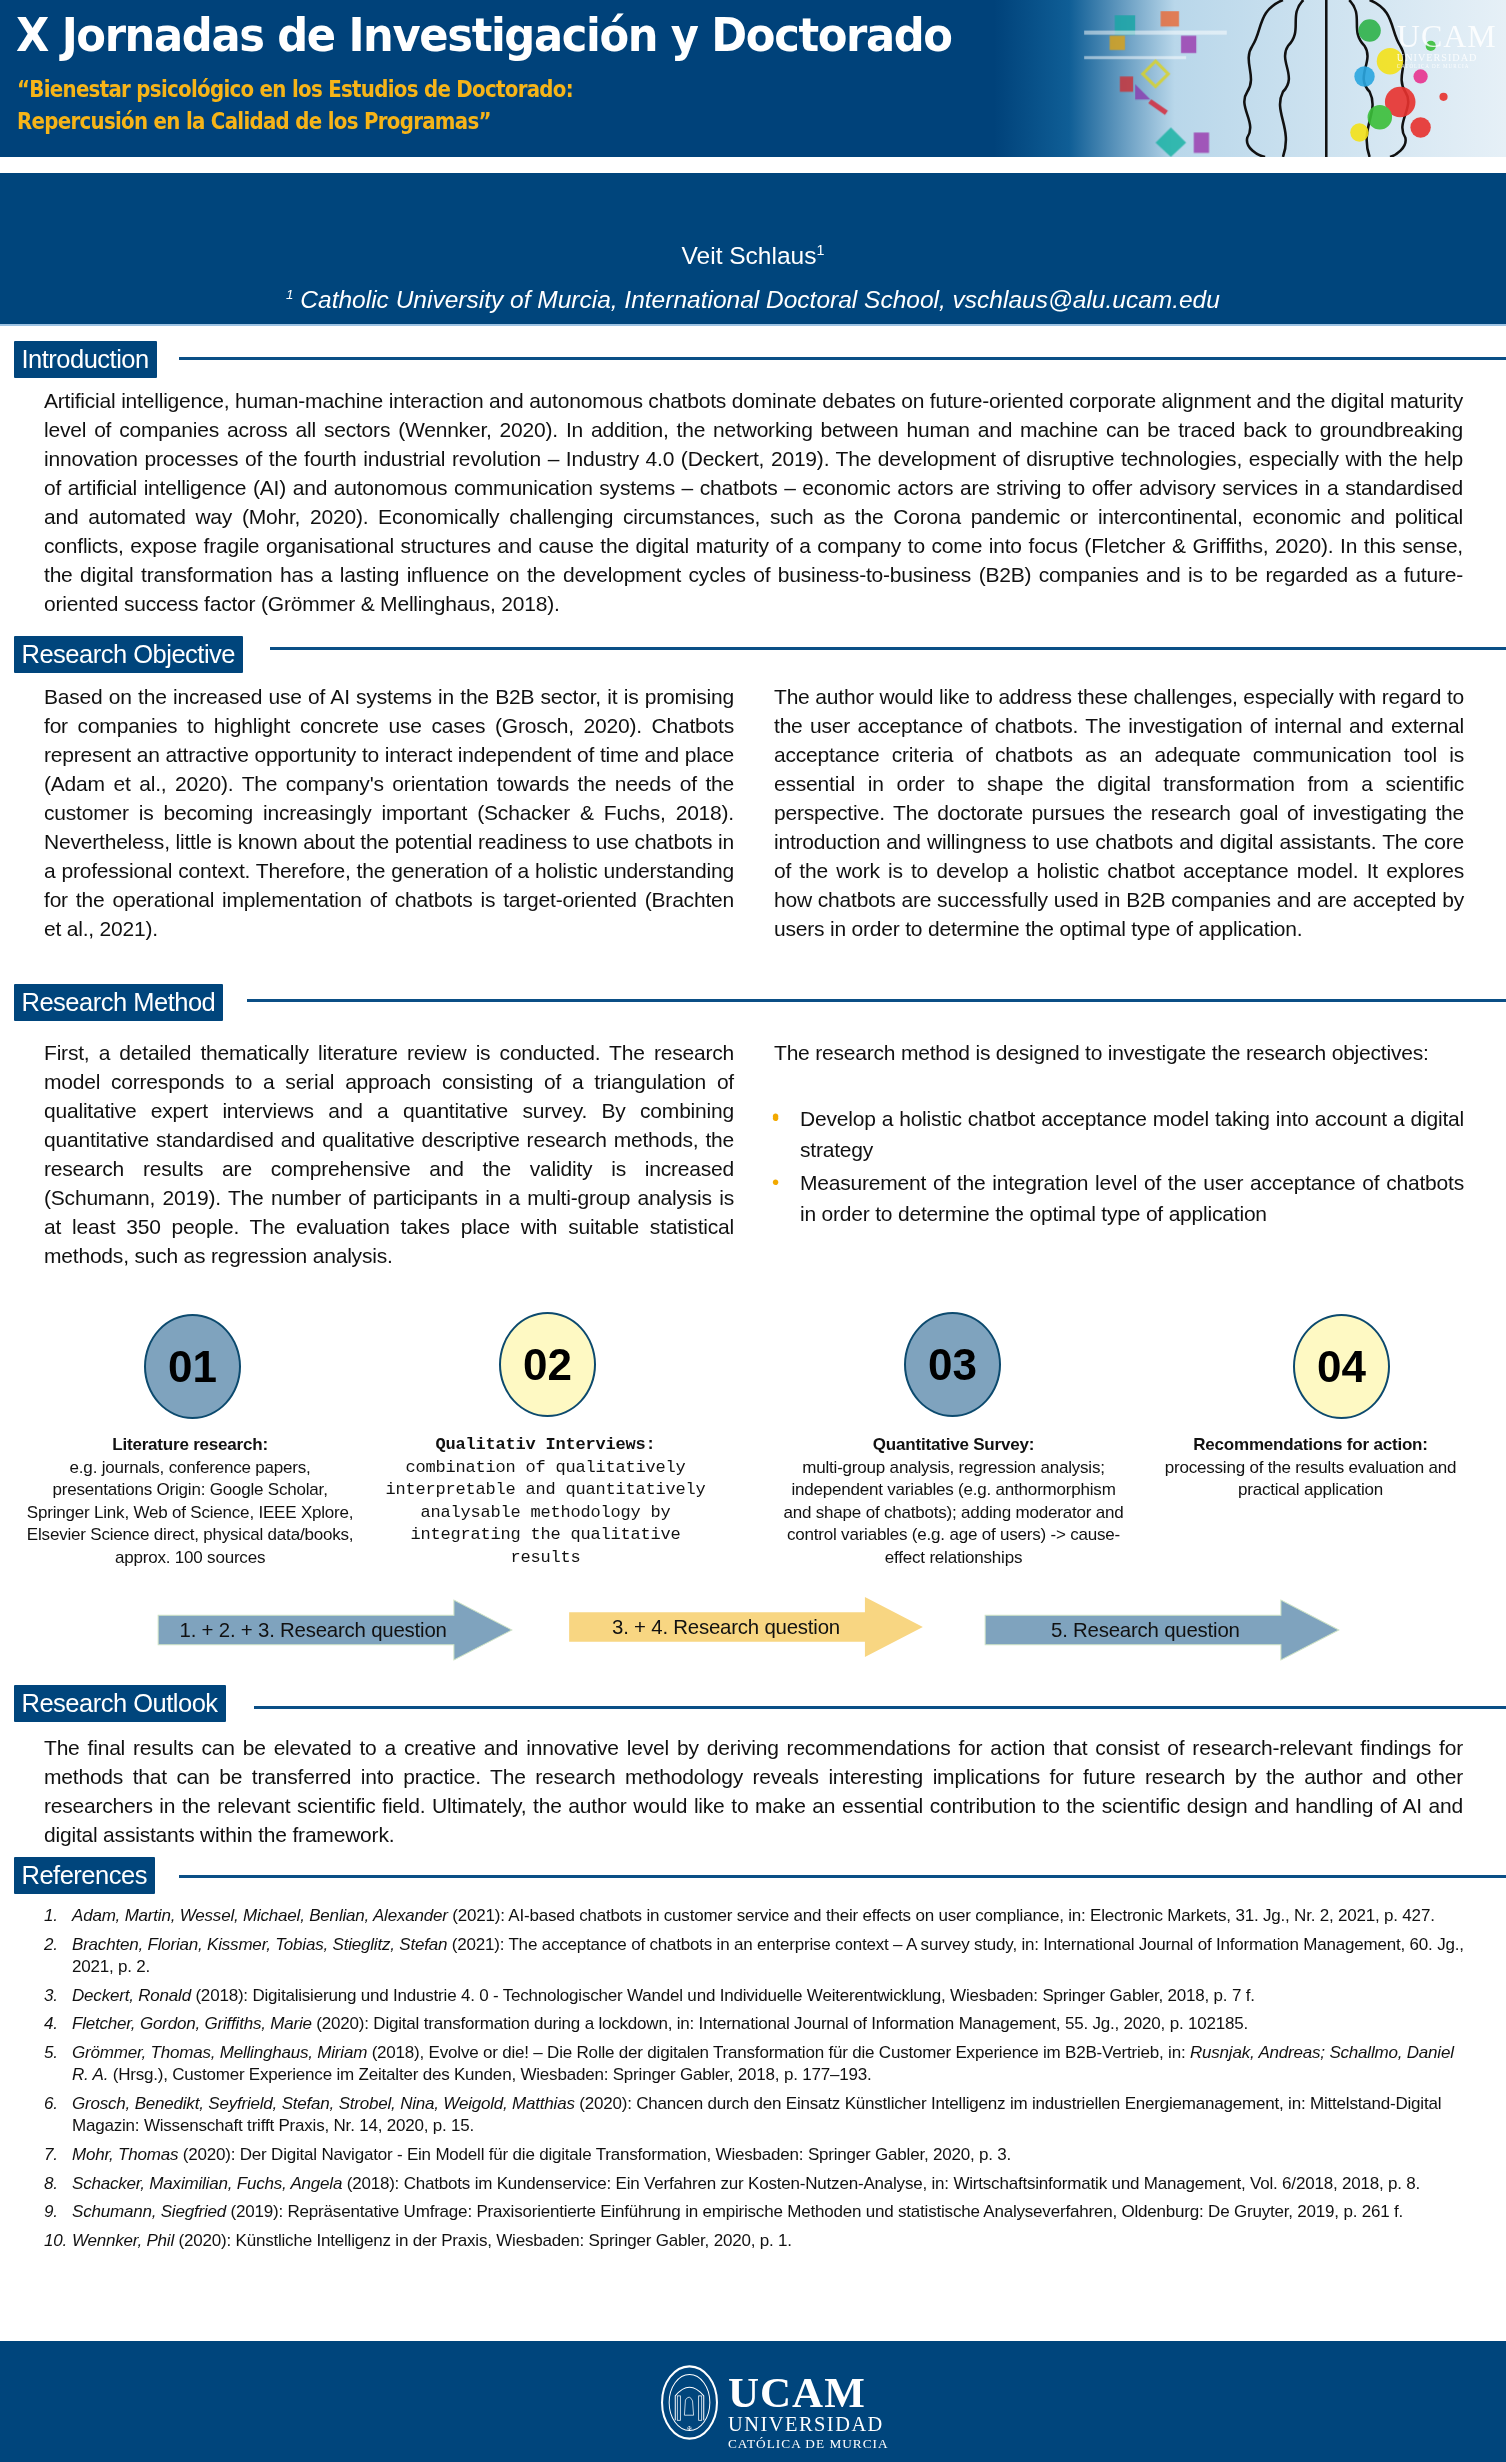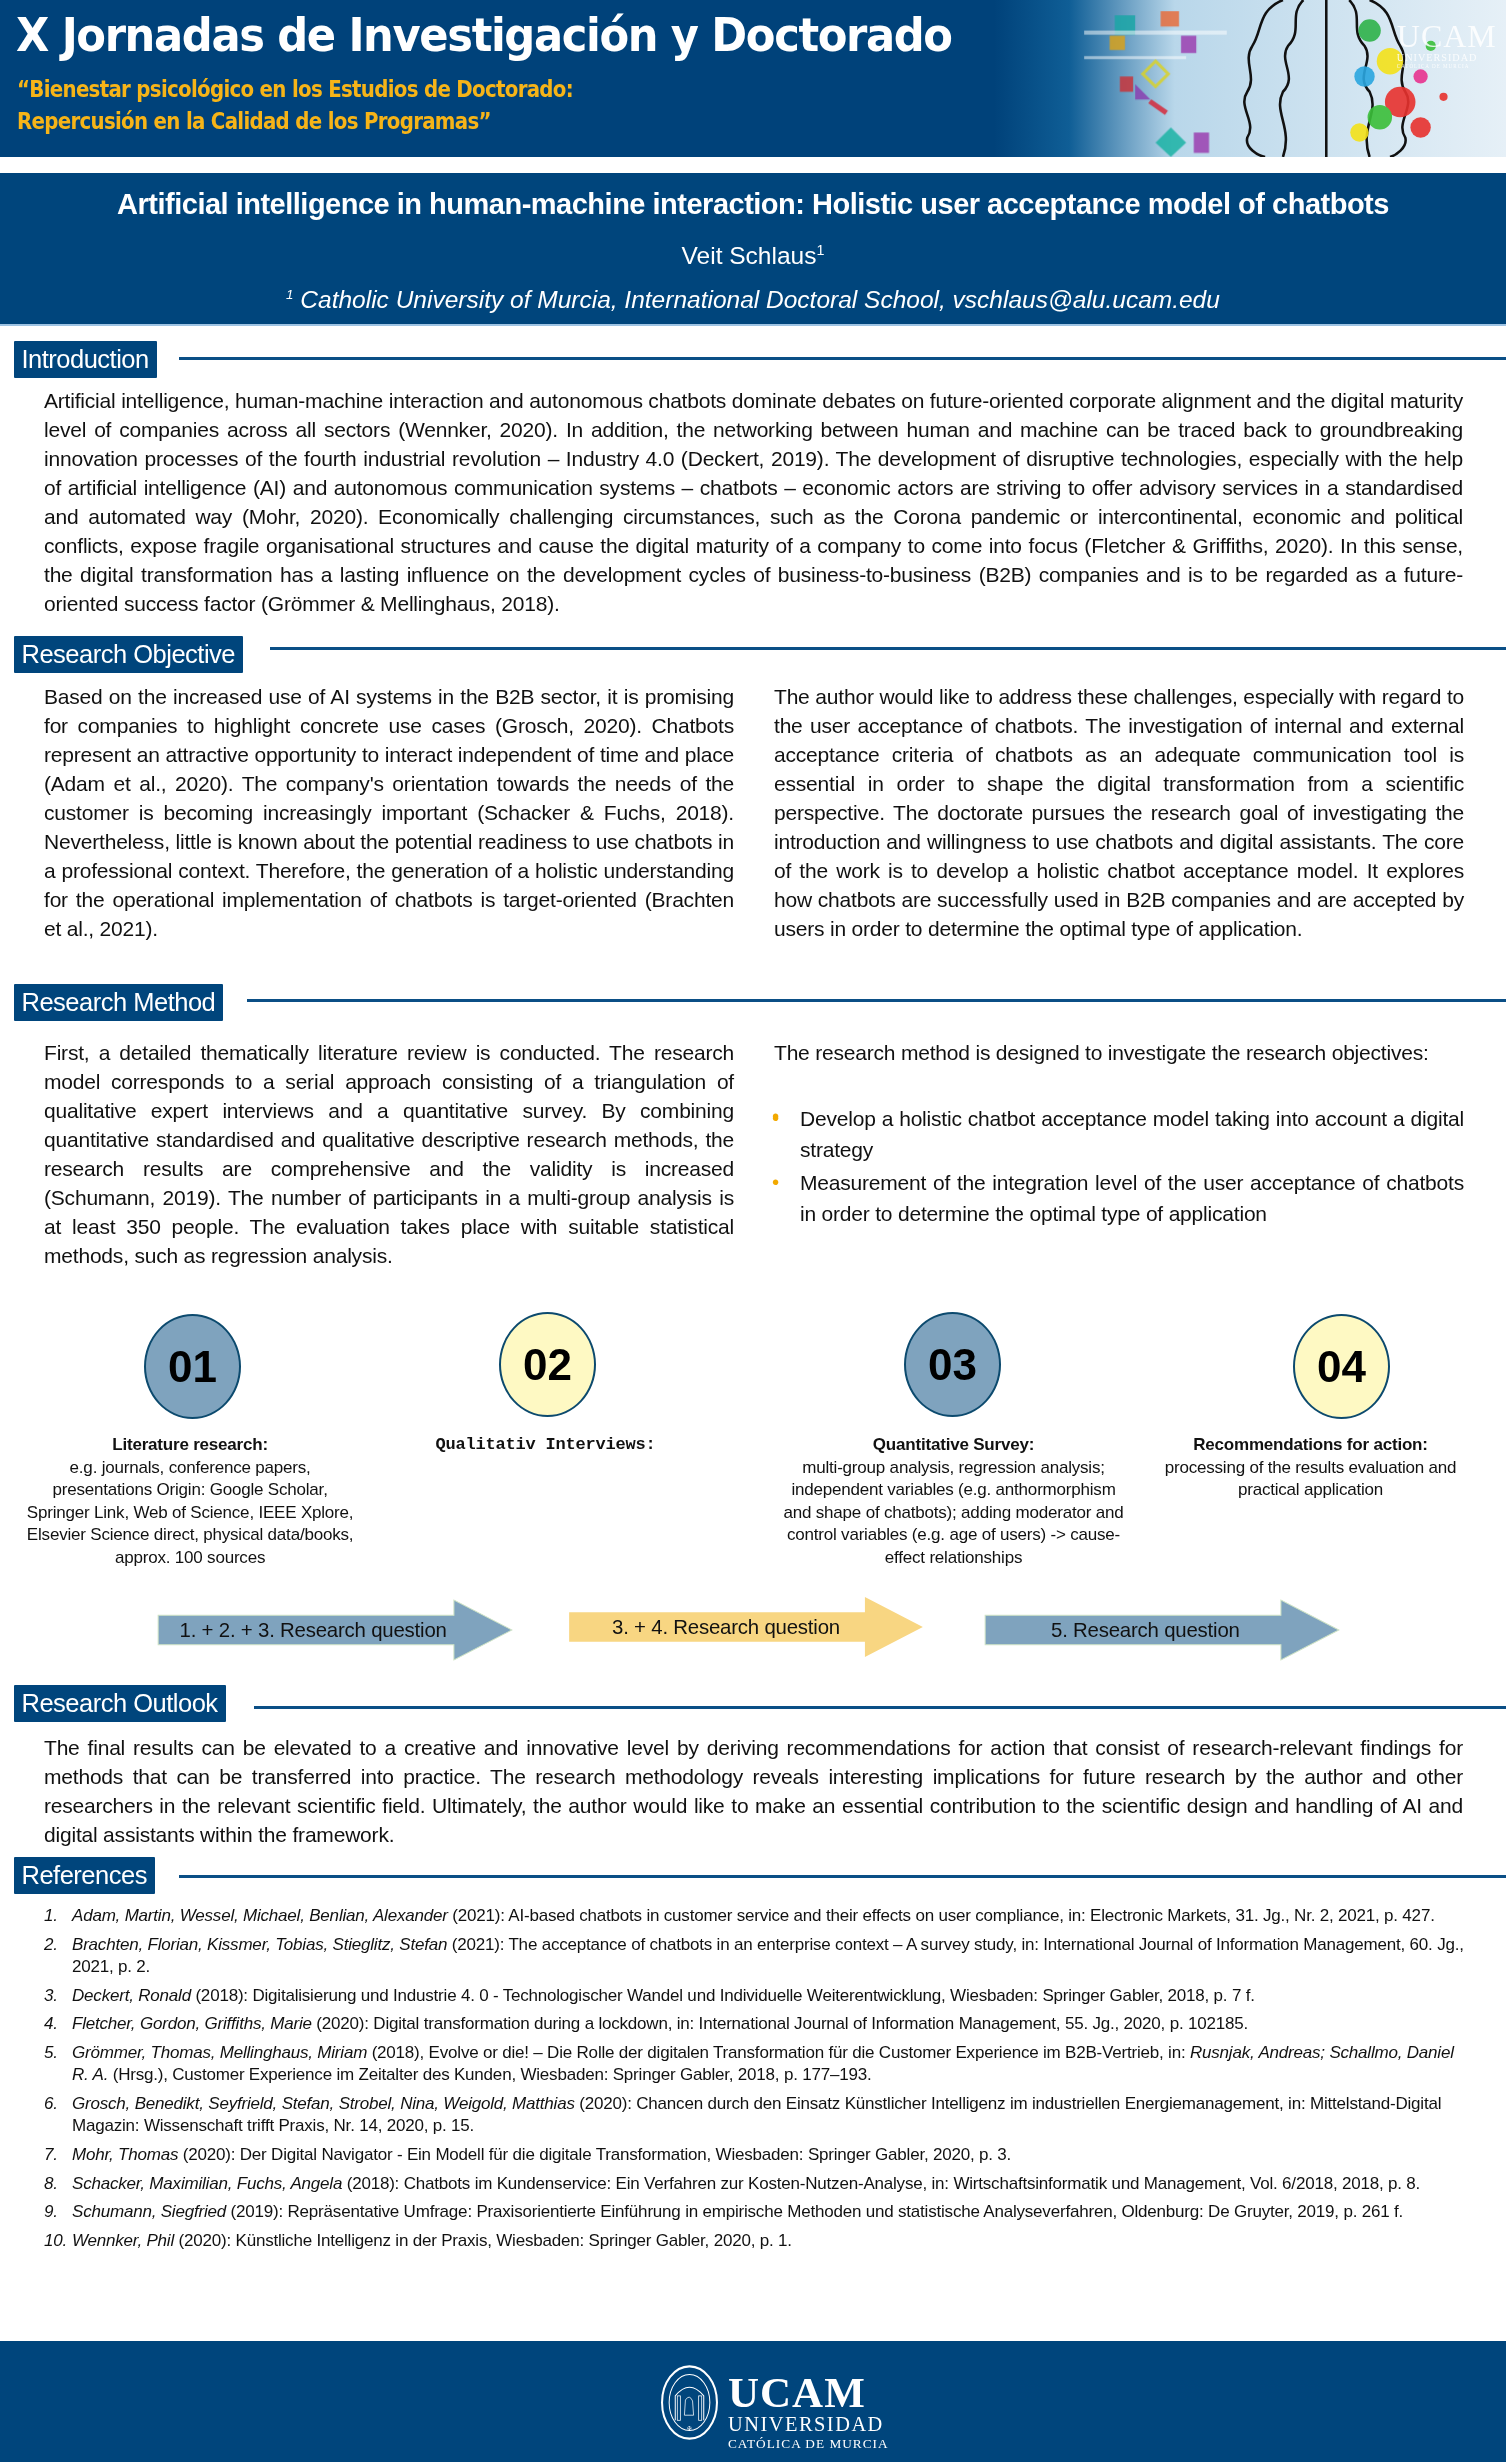--- a/index.html
+++ b/index.html
@@ -112,21 +112,20 @@
     </g>
   </svg>
   <div class="banner-logo-ghost">
     <div class="big">UCAM</div>
     <div class="mid">UNIVERSIDAD</div>
     <div class="sm">CATÓLICA DE MURCIA</div>
   </div>
 </div>
 
 <div class="title-block">
-  <div class="poster-title">Artificial intelligence in human-machine interaction: Holistic user acceptance model of chatbots</div>
   <div class="poster-author"><span>Veit Schlaus</span><sup>1</sup></div>
   <div class="poster-aff"><sup>1</sup> <span>Catholic University of Murcia, International Doctoral School, vschlaus@alu.ucam.edu</span></div>
 </div>
 
 <div class="sec-head" style="top:341px;">Introduction</div>
 <div class="sec-line" style="left:179px; top:357px;"></div>
 <div class="body-text" style="left:44px; top:386px; width:1419px;">Artificial intelligence, human-machine interaction and autonomous chatbots dominate debates on future-oriented corporate alignment and the digital maturity level of companies across all sectors (Wennker, 2020). In addition, the networking between human and machine can be traced back to groundbreaking innovation processes of the fourth industrial revolution – Industry 4.0 (Deckert, 2019). The development of disruptive technologies, especially with the help of artificial intelligence (AI) and autonomous communication systems – chatbots – economic actors are striving to offer advisory services in a standardised and automated way (Mohr, 2020). Economically challenging circumstances, such as the Corona pandemic or intercontinental, economic and political conflicts, expose fragile organisational structures and cause the digital maturity of a company to come into focus (Fletcher &amp; Griffiths, 2020). In this sense, the digital transformation has a lasting influence on the development cycles of business-to-business (B2B) companies and is to be regarded as a future-oriented success factor (Grömmer &amp; Mellinghaus, 2018).</div>
 
 <div class="sec-head" style="top:636px;">Research Objective</div>
 <div class="sec-line" style="left:270px; top:647px;"></div>
@@ -145,21 +144,21 @@
 
 <div class="step-circle blue" style="left:144px; top:1314px;">01</div>
 <div class="step-circle yellow" style="left:499px; top:1312px;">02</div>
 <div class="step-circle blue" style="left:904px; top:1312px;">03</div>
 <div class="step-circle yellow" style="left:1293px; top:1314px;">04</div>
 
 <div class="step-text" style="left:26.6px; top:1434px; width:327px;">
   <span class="st-title">Literature research:</span><span>e.g. journals, conference papers, presentations Origin: Google Scholar, Springer Link, Web of Science, IEEE Xplore, Elsevier Science direct, physical data/books, approx. 100 sources</span>
 </div>
 <div class="step-text" style="left:382px; top:1434px; width:327px;font-family:Liberation Mono, monospace;">
-  <span class="st-title">Qualitativ Interviews:</span>
+  <span class="st-title">Qualitativ Interviews:</span><span>combination of qualitatively interpretable and quantitatively analysable methodology by integrating the qualitative results</span>
 </div>
 <div class="step-text" style="left:780px; top:1434px; width:347px;">
   <span class="st-title">Quantitative Survey:</span><span>multi-group analysis, regression analysis; independent variables (e.g. anthormorphism and shape of chatbots); adding moderator and control variables (e.g. age of users) -&gt; cause-effect relationships</span>
 </div>
 <div class="step-text" style="left:1137px; top:1434px; width:347px;">
   <span class="st-title">Recommendations for action:</span><span>processing of the results evaluation and practical application</span>
 </div>
 
 <div class="arrow" style="left:156px; top:1599px; width:358px; height:62px;">
   <svg width="358" height="62" viewBox="0 0 700 122">

